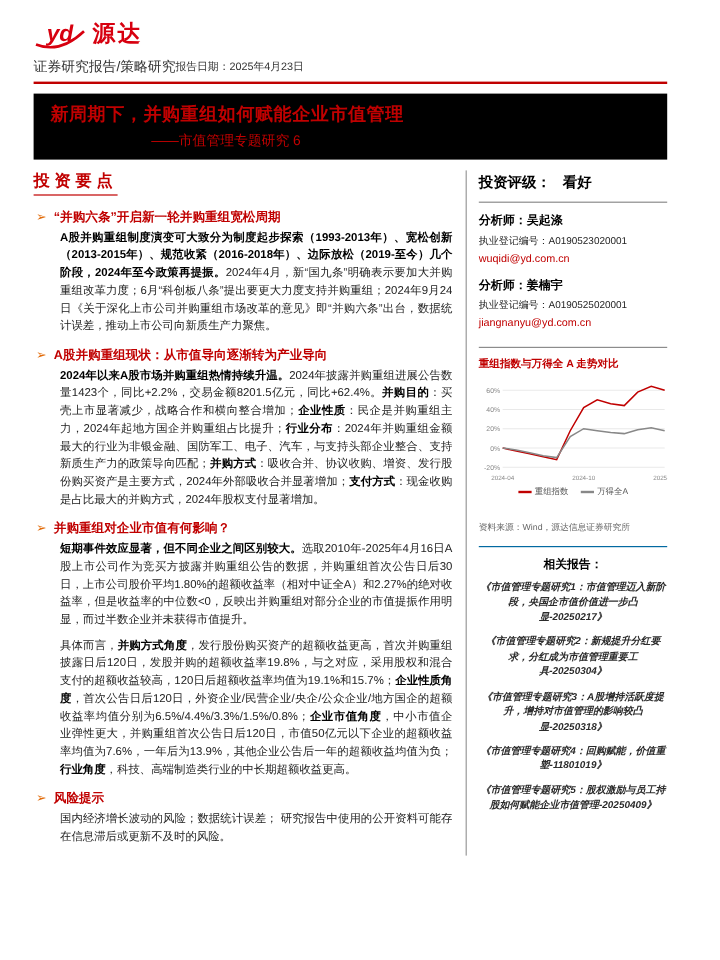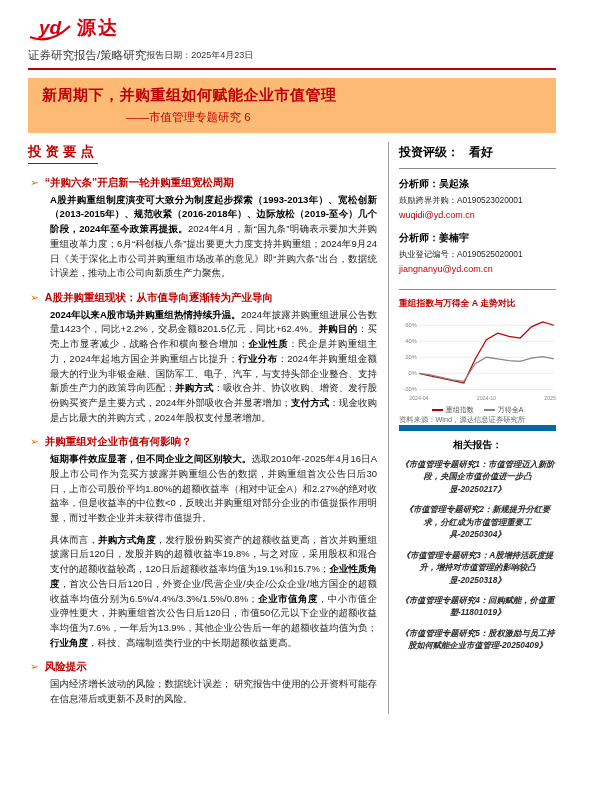--- a/index.html
+++ b/index.html
@@ -6,21 +6,21 @@
   body{width:600px;height:800px;font-family:"Liberation Sans","DejaVu Sans",sans-serif;color:#1a1a1a;}
   .page{position:relative;width:584px;height:800px;box-sizing:border-box;padding:12px 28px 8px;overflow:hidden;background:#fff;}
 
   
   .logo-row{display:flex;align-items:center;gap:5px;height:32px;}
   .logo-cn{color:#d7000f;font-weight:bold;font-size:19px;letter-spacing:2px;}
   .meta-row{display:flex;align-items:flex-end;margin-top:4px;padding-bottom:5px;border-bottom:2px solid #c00000;}
   .doc-type{font-size:11.5px;color:#333;}
   .report-date{font-size:9px;color:#333;padding-bottom:1px;}
 
-  .banner{background:#fdba74;margin-top:8px;padding:8px 14px 8px;}
+  .banner{background:#000000;margin-top:8px;padding:8px 14px 8px;}
   .banner-title{color:#c00000;font-size:15px;font-weight:bold;letter-spacing:.5px;}
   .banner-sub{color:#c00000;font-size:11.5px;margin-top:5px;margin-left:84px;}
 
   
   .columns{display:flex;margin-top:9px;align-items:stretch;}
   .col-left{flex:1;padding-right:11px;min-width:0;}
   .col-right{width:168px;box-sizing:border-box;border-left:1px solid #9a9a9a;padding-left:10px;flex:none;}
 
   
   .section-title{display:inline-block;color:#c00000;font-size:13.5px;font-weight:bold;letter-spacing:4px;border-bottom:1.5px solid #c00000;padding-bottom:2px;margin-bottom:2px;}
@@ -30,27 +30,27 @@
   .para b{color:#000;}
 
   
   .rating{font-size:12px;font-weight:bold;color:#000;padding:2px 0 7px;border-bottom:1px solid #8c8c8c;}
   .rating .rating-value{margin-left:10px;text-align:center;}
   .analysts{padding:8px 0 4px;border-bottom:1px solid #8c8c8c;}
   .analyst{margin-bottom:11px;}
   .analyst-name{font-size:10px;font-weight:bold;color:#000;}
   .analyst-reg{font-size:8.3px;color:#222;margin-top:4px;}
   .analyst-email{display:block;font-size:9px;color:#c00000;margin-top:4px;text-decoration:none;cursor:pointer;}
-  .chart-block{padding:8px 0 0;border-bottom:6px solid #0369a1;}
+  .chart-block{padding:8px 0 10px;border-bottom:1px solid #0369a1;}
   .chart-title{color:#c00000;font-size:8.8px;font-weight:bold;margin-bottom:3px;}
   .chart-svg{width:100%;height:auto;display:block;}
   .legend{display:flex;gap:10px;font-size:7px;color:#555;margin-top:2px;justify-content:center;}
   .lg{display:inline-flex;align-items:center;gap:3px;}
   .lgline{width:11px;height:2px;display:inline-block;}
-  .chart-source{font-size:7.3px;color:#666;margin-top:0;}
+  .chart-source{font-size:7.3px;color:#666;margin-top:20px;}
   .related{padding-top:8px;text-align:center;}
   .related-title{font-size:9.8px;font-weight:bold;color:#000;margin-bottom:6px;}
   .report-item{font-size:8.3px;line-height:1.5;margin-bottom:8px;color:#2b2b2b;font-weight:bold;cursor:pointer;font-style:italic;}
 </style>
 </head>
 <body>
 
 <div class="page">
 
   <div class="logo-row">
@@ -104,21 +104,21 @@
 
     <div class="col-right">
 
       <div class="rating">
         <span>投资评级：</span><span class="rating-value">看好</span>
       </div>
 
       <div class="analysts">
         <div class="analyst">
           <div class="analyst-name">分析师：吴起涤</div>
-          <div class="analyst-reg">鼓励跨界并购：A0190523020001</div>
+          <div class="analyst-reg">执业登记编号：A0190523020001</div>
           <a class="analyst-email">wuqidi@yd.com.cn</a>
         </div>
         <div class="analyst">
           <div class="analyst-name">分析师：姜楠宇</div>
           <div class="analyst-reg">执业登记编号：A0190525020001</div>
           <a class="analyst-email">jiangnanyu@yd.com.cn</a>
         </div>
       </div>
 
       <div class="chart-block">

